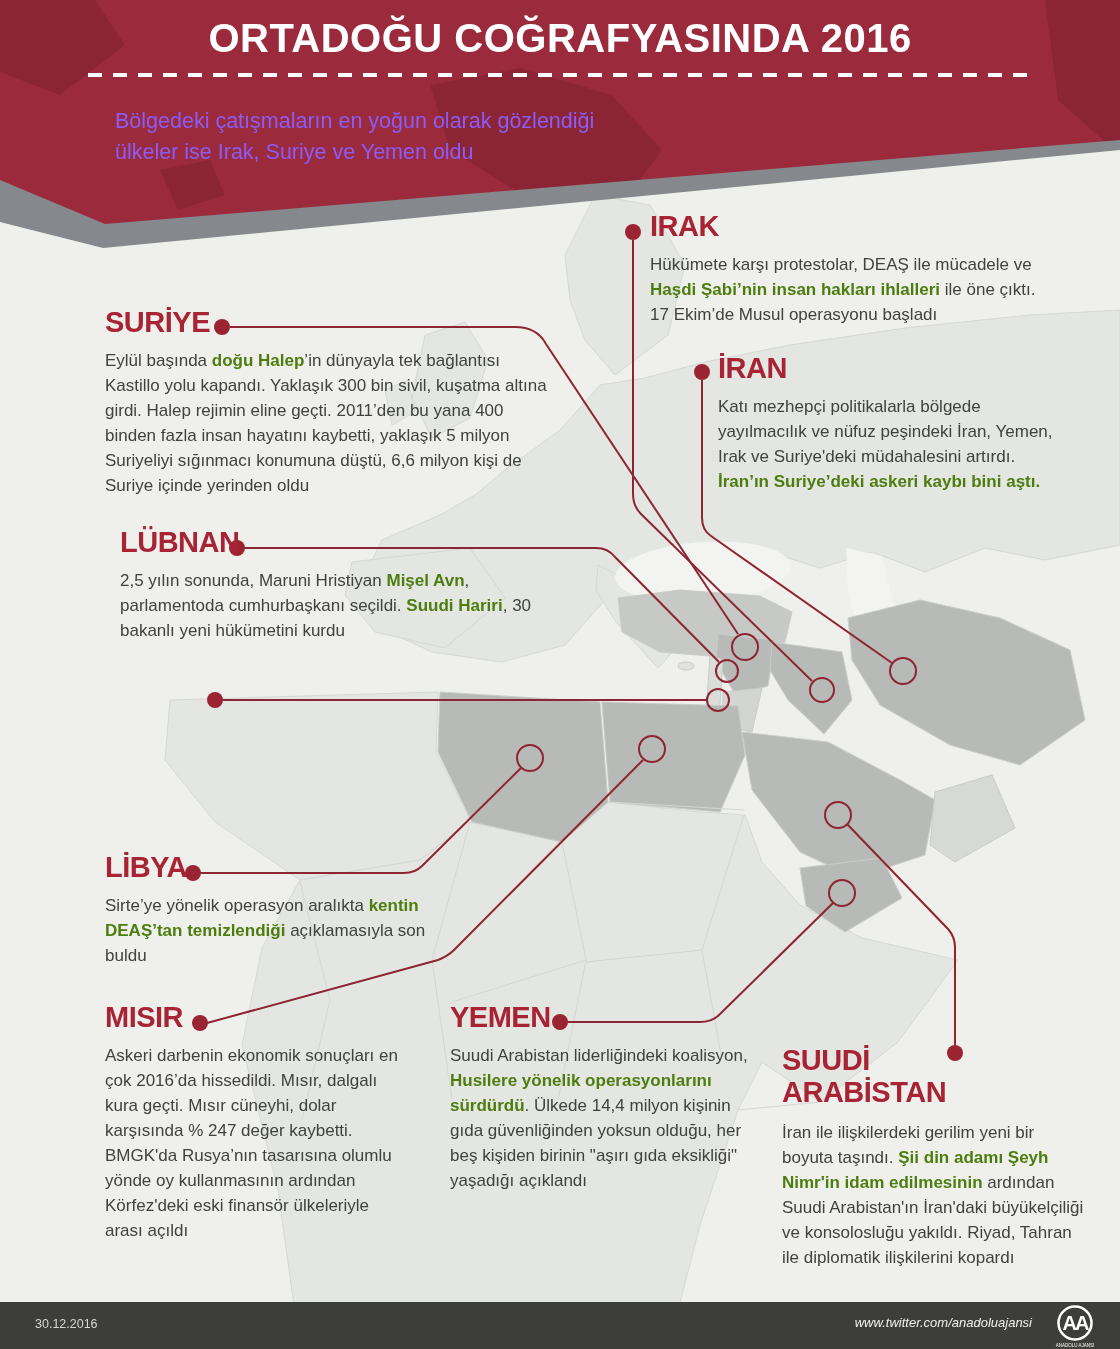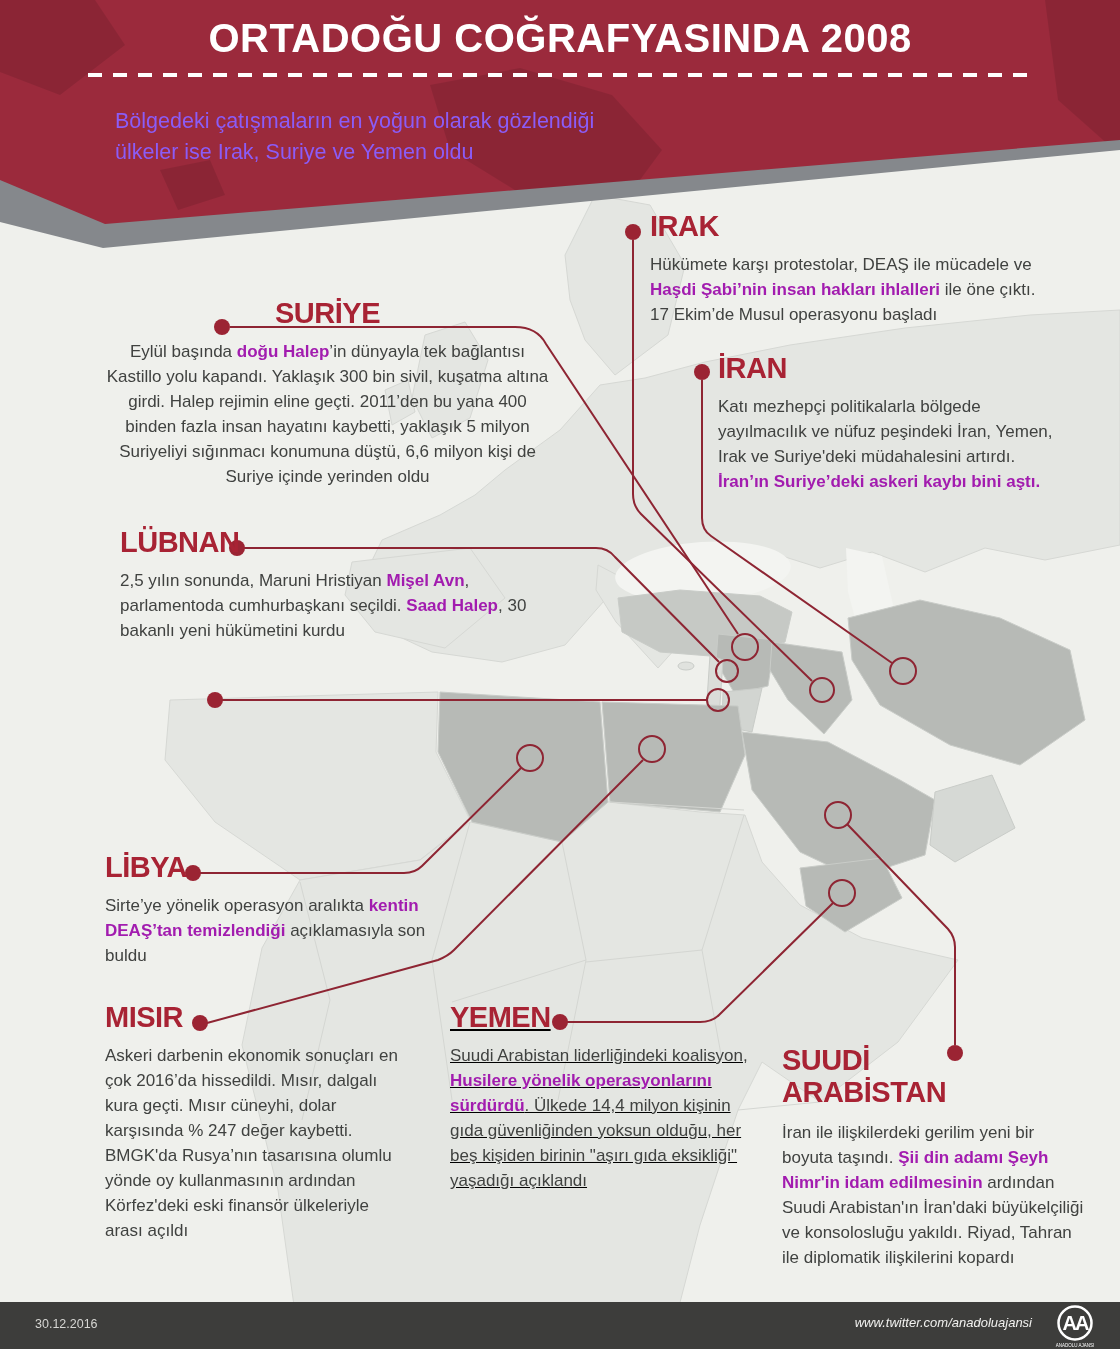--- a/index.html
+++ b/index.html
@@ -25,29 +25,29 @@
   #connector-svg{position:absolute;left:0;top:0;z-index:1;pointer-events:none;}
   
   .section{position:absolute;z-index:4;}
   .sec-heading{
     font-size:29px;font-weight:700;color:#a82334;letter-spacing:-.5px;
     line-height:32px;margin:0 0 10px 0;
   }
   .sec-body{
     font-size:17px;line-height:25px;color:#404240;margin:0;
   }
-  .sec-body b{color:#a21caf;}
-  .sec-suriye  {left:105px;top:297px;width:445px;text-align:center;}
+  .sec-body b{color:#4d7c0f;}
+  .sec-suriye  {left:105px;top:306px;width:445px;}
   .sec-irak    {left:650px;top:210px;width:395px;}
   .sec-iran    {left:718px;top:352px;width:335px;}
   .sec-lubnan  {left:120px;top:526px;width:425px;}
   .sec-israil  {left:105px;top:678px;width:385px;}
   .sec-libya   {left:105px;top:851px;width:335px;}
   .sec-misir   {left:105px;top:1001px;width:300px;}
-  .sec-yemen   {left:450px;top:1001px;width:298px;text-decoration:underline;}
+  .sec-yemen   {left:450px;top:1001px;width:298px;}
   .sec-suudi   {left:782px;top:1003px;width:305px;margin-top:41px;}
   .sec-suudi .sec-heading{margin-bottom:12px;}
   
   #footer{
     position:absolute;left:0;top:1302px;width:1120px;height:47px;
     background:#3d3d3b;z-index:5;
   }
   #footer-date{
     position:absolute;left:35px;top:15px;color:#d6d6d3;
     font-size:12.5px;text-align:center;
@@ -161,21 +161,21 @@
     <path d="M 0,0 L 1120,0 L 1120,140 L 105,224 L 0,180 Z" fill="#9b2a3c"></path>
     <g clip-path="url(#redclip)" fill="#000000" opacity="0.10">
       <path d="M 0,0 L 95,0 L 125,45 L 60,95 L 0,72 Z"></path>
       <path d="M 430,85 L 520,68 L 612,95 L 662,150 L 620,207 L 518,192 L 450,150 Z"></path>
       <path d="M 1045,0 L 1120,0 L 1120,155 L 1058,100 Z"></path>
       <path d="M 160,170 L 210,160 L 225,195 L 178,210 Z"></path>
     </g>
     <line x1="88" y1="75" x2="1032" y2="75" stroke="#ffffff" stroke-width="4" stroke-dasharray="14 11"></line>
   </svg>
 
-  <div id="title">ORTADOĞU COĞRAFYASINDA 2008</div>
+  <div id="title">ORTADOĞU COĞRAFYASINDA 2016</div>
   <div id="subtitle">
     <div>Bölgedeki çatışmaların en yoğun olarak gözlendiği</div>
     <div>ülkeler ise Irak, Suriye ve Yemen oldu</div>
   </div>
 
   <div class="section sec-suriye">
     <h2 class="sec-heading">SURİYE</h2>
     <p class="sec-body"><span>Eylül başında </span><b>doğu Halep</b><span>’in dünyayla tek bağlantısı Kastillo yolu kapandı. Yaklaşık 300 bin sivil, kuşatma altına girdi. Halep rejimin eline geçti. 2011’den bu yana 400 binden fazla insan hayatını kaybetti, yaklaşık 5 milyon Suriyeliyi sığınmacı konumuna düştü, 6,6 milyon kişi de Suriye içinde yerinden oldu</span></p>
   </div>
 
@@ -184,21 +184,21 @@
     <p class="sec-body"><span>Hükümete karşı protestolar, DEAŞ ile mücadele ve </span><b>Haşdi Şabi’nin insan hakları ihlalleri</b><span> ile öne çıktı. 17 Ekim’de Musul operasyonu başladı</span></p>
   </div>
 
   <div class="section sec-iran">
     <h2 class="sec-heading">İRAN</h2>
     <p class="sec-body"><span>Katı mezhepçi politikalarla bölgede yayılmacılık ve nüfuz peşindeki İran, Yemen, Irak ve Suriye'deki müdahalesini artırdı. </span><b>İran’ın Suriye’deki askeri kaybı bini aştı.</b></p>
   </div>
 
   <div class="section sec-lubnan">
     <h2 class="sec-heading">LÜBNAN</h2>
-    <p class="sec-body"><span>2,5 yılın sonunda, Maruni Hristiyan </span><b>Mişel Avn</b><span>, parlamentoda cumhurbaşkanı seçildi. </span><b>Saad Halep</b><span>, 30 bakanlı yeni hükümetini kurdu</span></p>
+    <p class="sec-body"><span>2,5 yılın sonunda, Maruni Hristiyan </span><b>Mişel Avn</b><span>, parlamentoda cumhurbaşkanı seçildi. </span><b>Suudi Hariri</b><span>, 30 bakanlı yeni hükümetini kurdu</span></p>
   </div>
 
 
   <div class="section sec-libya">
     <h2 class="sec-heading">LİBYA</h2>
     <p class="sec-body"><span>Sirte’ye yönelik operasyon aralıkta </span><b>kentin DEAŞ’tan temizlendiği</b><span> açıklamasıyla son buldu</span></p>
   </div>
 
   <div class="section sec-misir">
     <h2 class="sec-heading">MISIR</h2>

